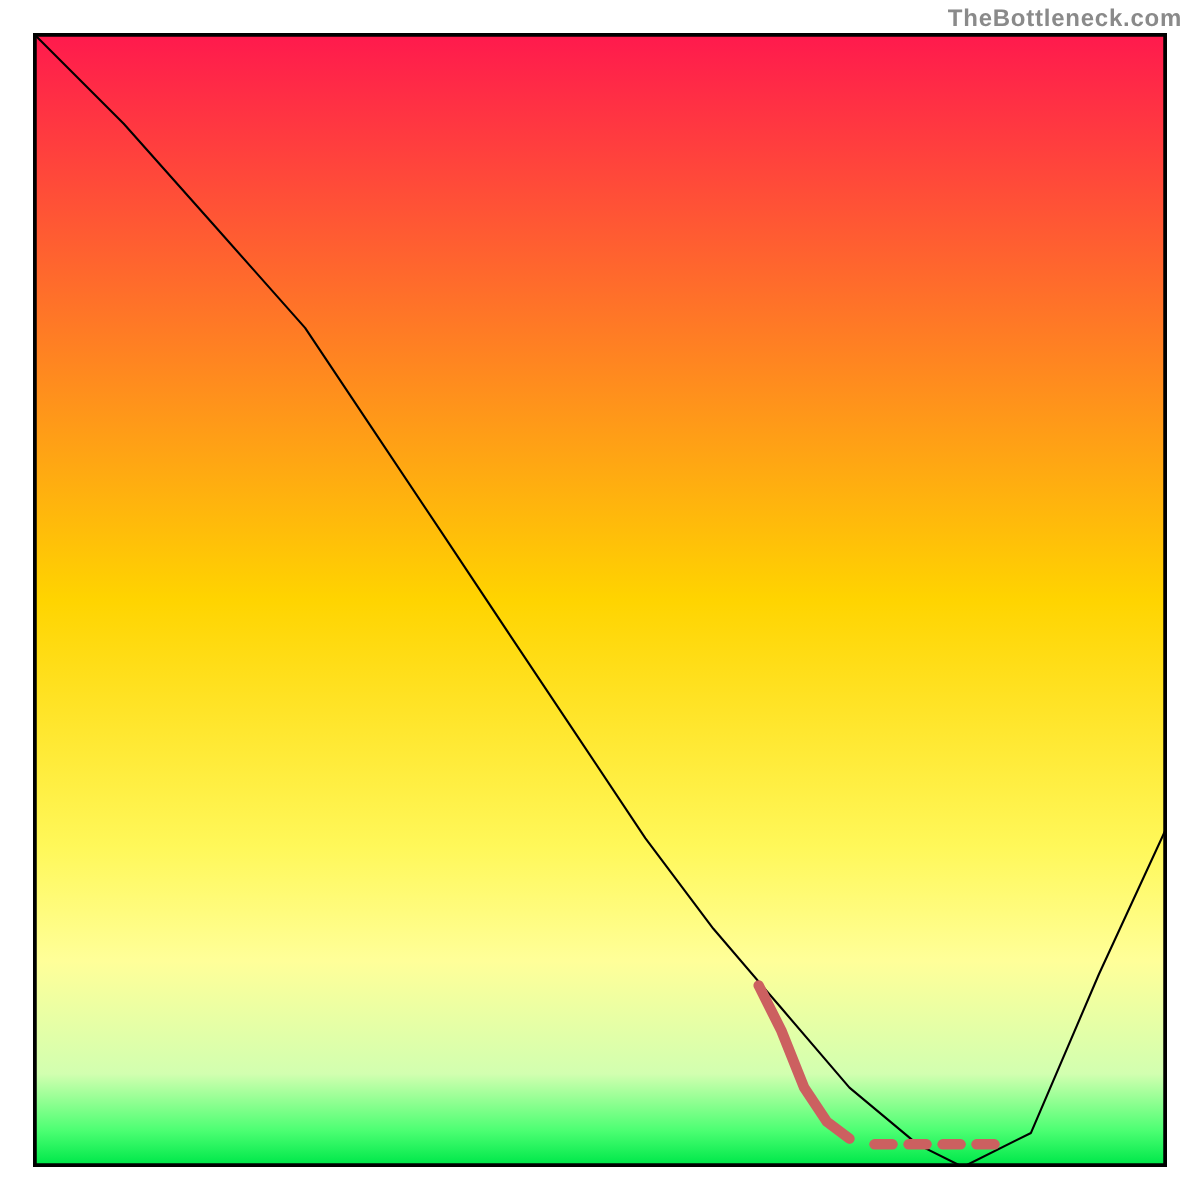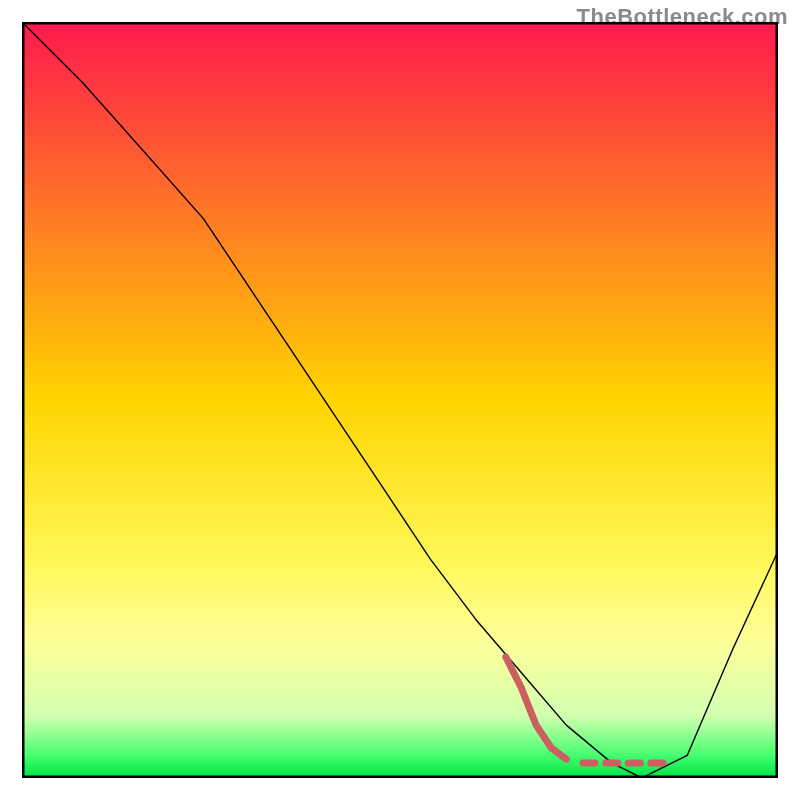--- a/index.html
+++ b/index.html
@@ -7,21 +7,21 @@
   .stage {
     position: relative;
     width: 800px;
     height: 800px;
   }
   .watermark {
     position: absolute;
     top: 4px;
     right: 12px;
     font-family: Arial, Helvetica, sans-serif;
-    font-size: 22px;
+    font-size: 16px;
     font-weight: bold;
     color: #8a8a8a;
     letter-spacing: 0.5px;
   }
   .plot-wrap {
     position: absolute;
     left: 22px;
     top: 22px;
     width: 756px;
     height: 756px;

